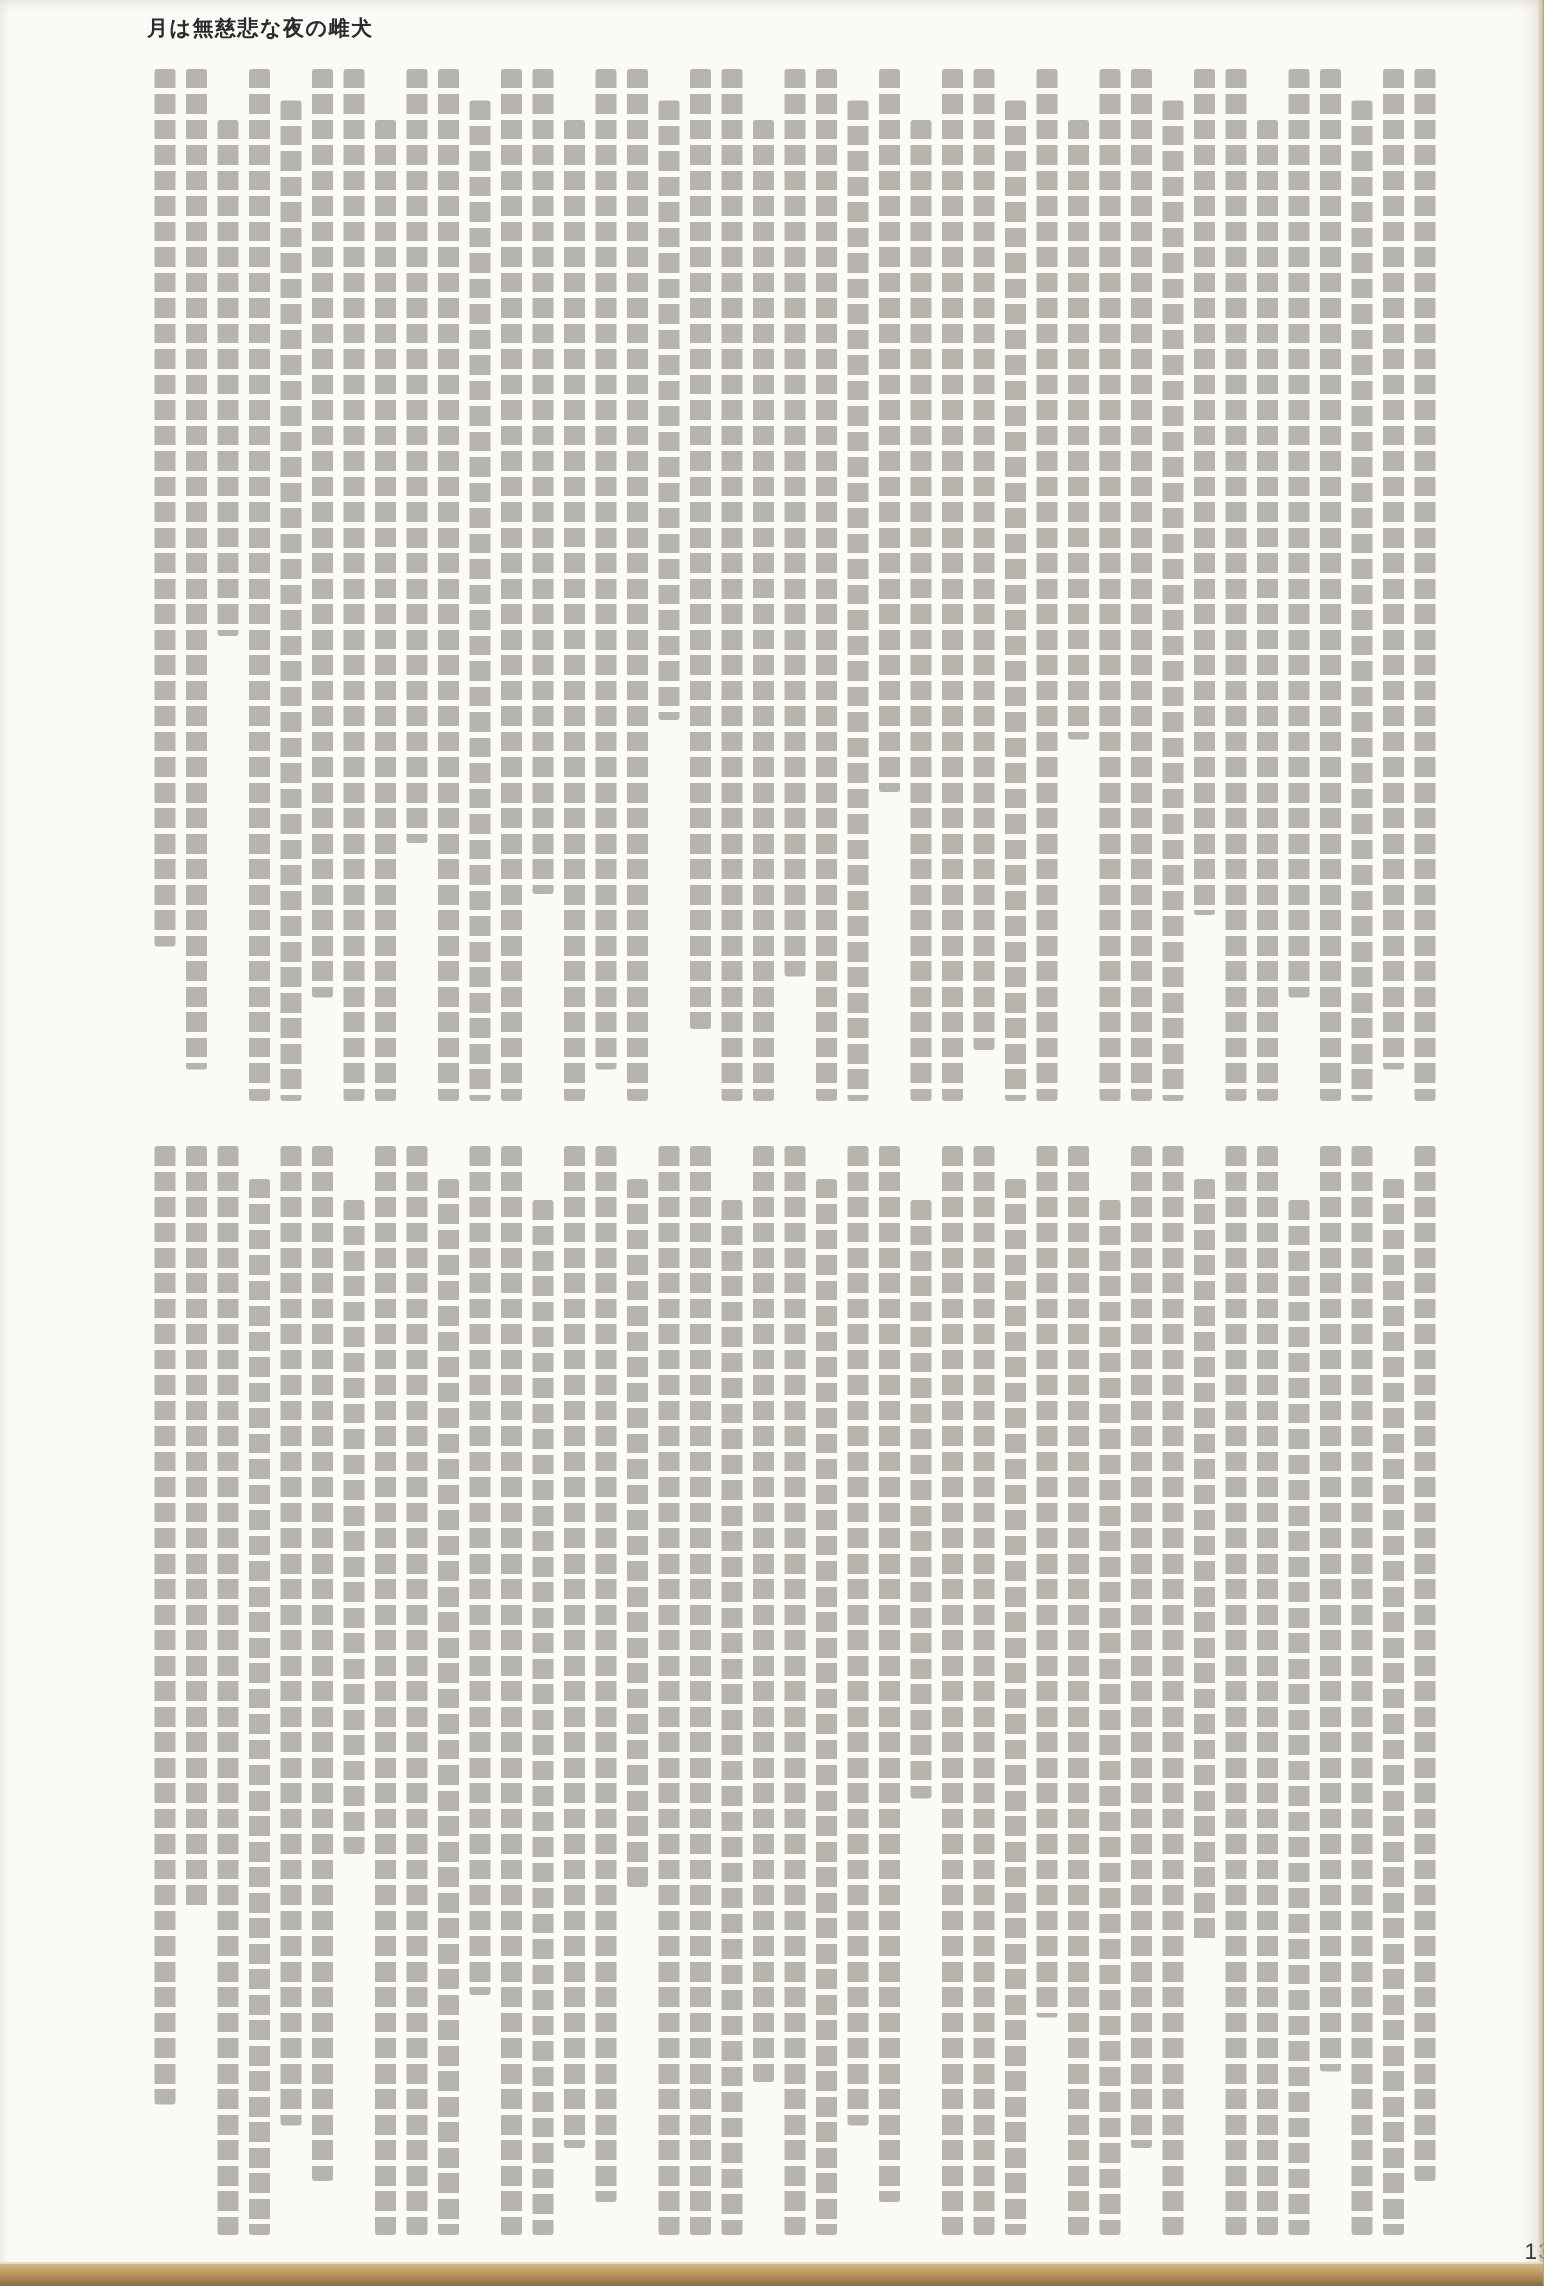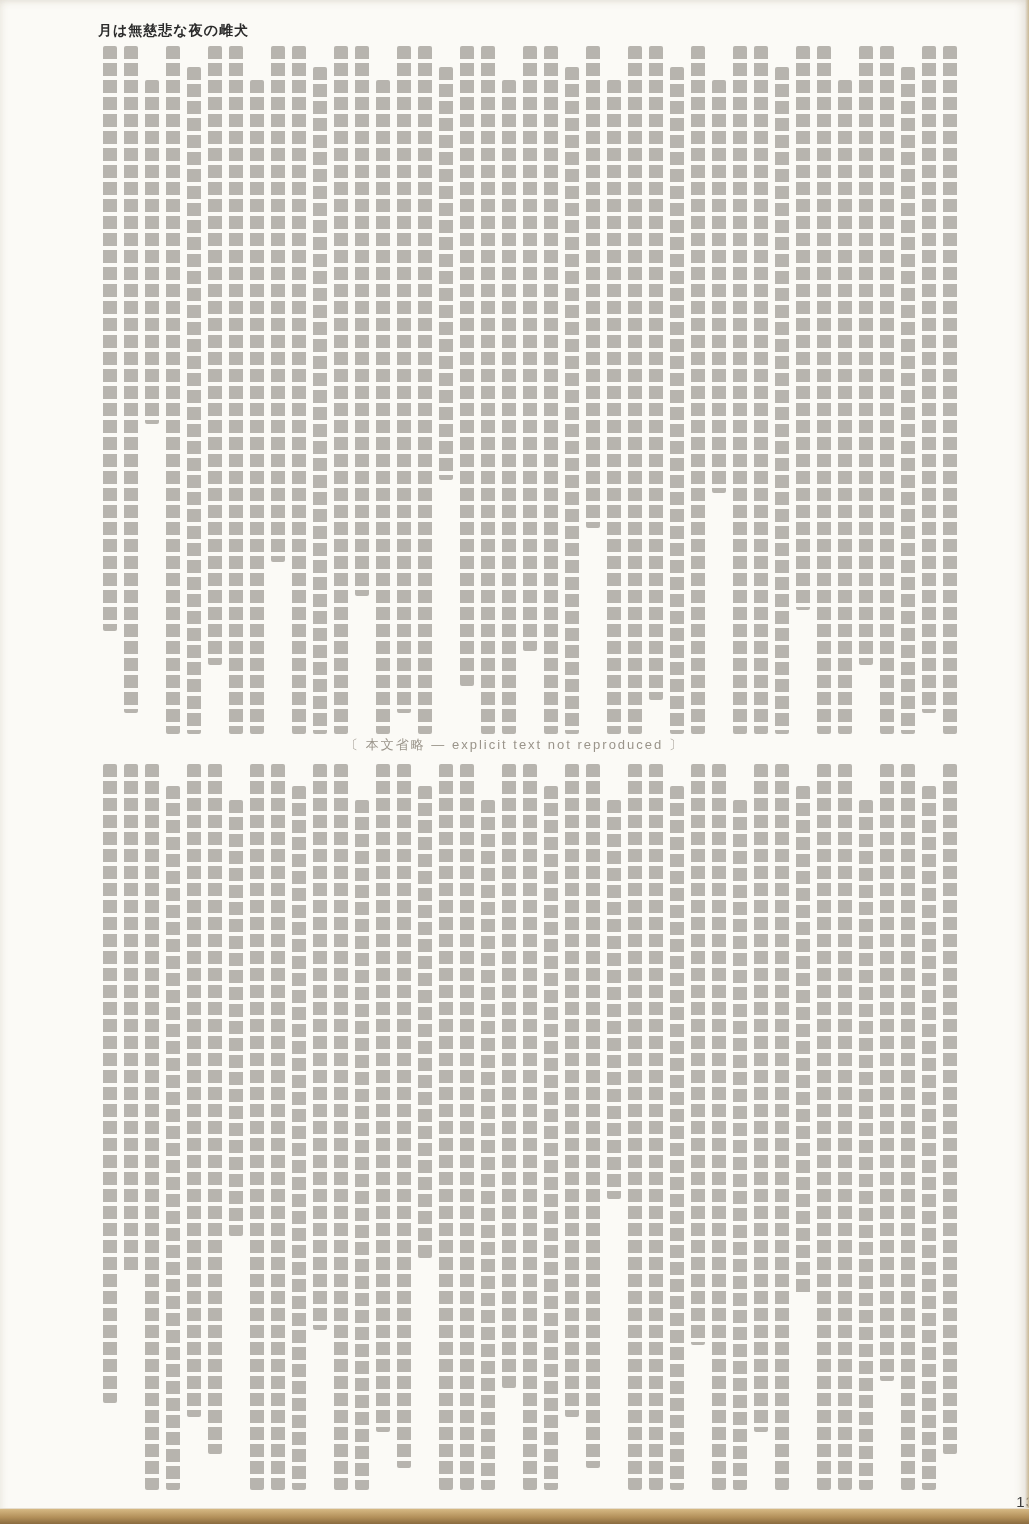--- a/index.html
+++ b/index.html
@@ -18,21 +18,20 @@
                 inset 3px 0 6px rgba(120,100,70,0.08);
   }
   .running-header {
     position: absolute;
     top: 10px;
     left: 98px;
     font-size: 14px;
     font-weight: bold;
     color: #2b2b2b;
     letter-spacing: 1px;
-    margin-top: 12px;
   }
   .text-block {
     position: absolute;
     left: 64px;
     right: 72px;
     display: flex;
     flex-direction: row-reverse;
     justify-content: flex-start;
     gap: 7px;
   }
@@ -128,21 +127,20 @@
       <div class="redacted-col" style="margin-top: 34px; height: 654px;"></div>
       <div class="redacted-col" style="margin-top: 0px; height: 688px;"></div>
       <div class="redacted-col" style="margin-top: 0px; height: 619px;"></div>
       <div class="redacted-col" style="margin-top: 21px; height: 667px;"></div>
       <div class="redacted-col" style="margin-top: 0px; height: 688px;"></div>
       <div class="redacted-col" style="margin-top: 34px; height: 344px;"></div>
       <div class="redacted-col" style="margin-top: 0px; height: 667px;"></div>
       <div class="redacted-col" style="margin-top: 0px; height: 585px;"></div>
     </div>
 
-  <div class="redaction-note">〔 本文省略 — explicit text not reproduced 〕</div>
 
   <div class="text-block lower">
       <div class="redacted-col" style="margin-top: 0px; height: 690px;"></div>
       <div class="redacted-col" style="margin-top: 22px; height: 704px;"></div>
       <div class="redacted-col" style="margin-top: 0px; height: 726px;"></div>
       <div class="redacted-col" style="margin-top: 0px; height: 617px;"></div>
       <div class="redacted-col" style="margin-top: 36px; height: 690px;"></div>
       <div class="redacted-col" style="margin-top: 0px; height: 726px;"></div>
       <div class="redacted-col" style="margin-top: 0px; height: 726px;"></div>
       <div class="redacted-col" style="margin-top: 22px; height: 508px;"></div>

